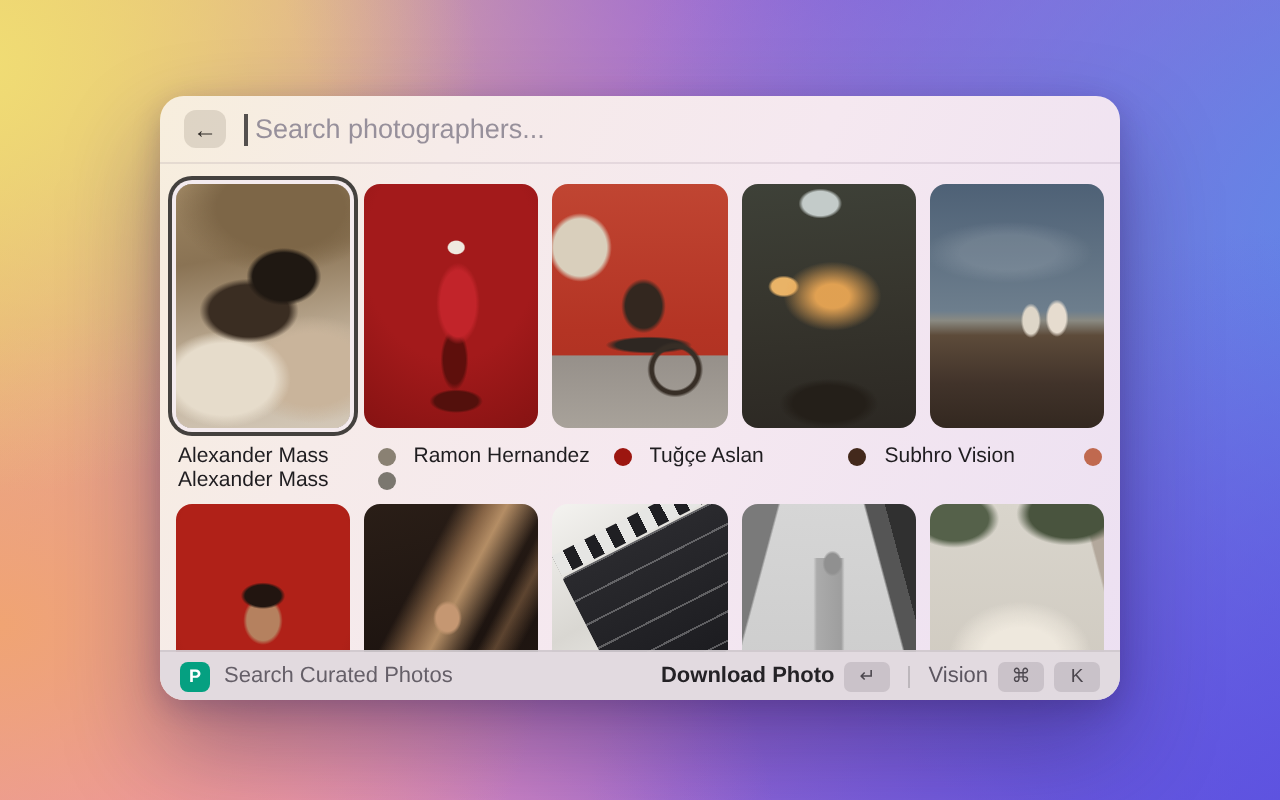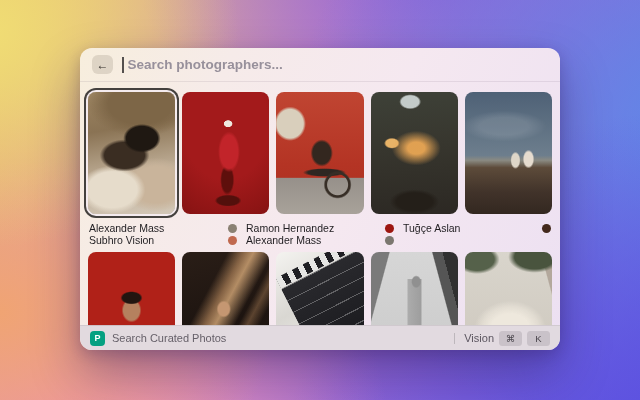--- a/index.html
+++ b/index.html
@@ -16,29 +16,29 @@
   .window{position:absolute;left:80px;top:48px;width:480px;height:302px;
     border-radius:12px;overflow:hidden;
     background:linear-gradient(115deg,#f7eedd 0%,#f6ebe9 25%,#f5e8f0 55%,#ece0f2 100%);
     box-shadow:0 24px 48px rgba(40,20,80,.38),0 4px 14px rgba(40,20,80,.22);}
   .searchbar{height:33px;display:flex;align-items:center;padding:0 12px;gap:9px;}
   .back-btn{width:21px;height:19px;border-radius:6px;background:rgba(96,80,60,.16);
     display:flex;align-items:center;justify-content:center;font-size:12px;color:#2e2a26;
     flex:0 0 auto;cursor:default;}
   .caret{width:1.5px;height:16px;background:#54504e;flex:0 0 auto;margin-right:-5px;}
   .search-input{flex:1;border:none;outline:none;background:transparent;
-    font-size:13.5px;color:#3a3540;padding:0;font-family:inherit;font-weight:bold;}
+    font-size:13.5px;color:#3a3540;padding:0;font-family:inherit;}
   .search-input::placeholder{color:#97909b;}
   .bar-divider{height:1px;background:rgba(80,60,90,.10);}
   .main{position:absolute;top:34px;bottom:24px;left:0;right:0;overflow:hidden;
     padding:10px 8px 0 8px;}
   .grid{display:grid;grid-template-columns:repeat(5,1fr);column-gap:7px;}
   .thumb{height:122px;border-radius:8px;background-color:#999;cursor:pointer;}
   .thumb.selected{box-shadow:0 0 0 2px #f4ebee,0 0 0 4px #44413e;}
-  .labels{display:grid;grid-template-columns:repeat(3,1fr);column-gap:7px;margin-top:8px;}
+  .labels{display:grid;grid-template-columns:repeat(4,1fr);column-gap:7px;margin-top:8px;}
   .label-cell{display:flex;align-items:center;justify-content:space-between;
     padding:0 1px;min-width:0;}
   .ph-name{font-size:10.5px;font-weight:500;color:#1f1d20;white-space:nowrap;
     overflow:hidden;}
   .dot{width:9px;height:9px;border-radius:50%;flex:0 0 auto;margin-left:3px;}
   .row2{margin-top:6px;}
   .row2 .thumb{height:124px;}
   .footer{position:absolute;left:0;right:0;bottom:0;height:24px;
     background:rgba(224,217,222,.95);border-top:1px solid rgba(0,0,0,.07);
     display:flex;align-items:center;padding:0 10px;gap:7px;font-size:11px;}
@@ -176,20 +176,24 @@
       <div class="thumb p10"></div>
     </div>
   </div>
 
   <div class="footer">
     <div class="pexels-icon" style="background-color: rgb(5, 160, 129);">
       <span>P</span>
     </div>
     <span class="app-label">Search Curated Photos</span>
     <div class="f-spacer"></div>
+    <div class="f-group">
+      <span class="primary-label">Download Photo</span>
+      <span class="key">↵</span>
+    </div>
     <div class="f-divider"></div>
     <div class="f-group">
       <span class="actions-label">Vision</span>
       <span class="key">⌘</span>
       <span class="key">K</span>
     </div>
   </div>
 
 </div>
 

